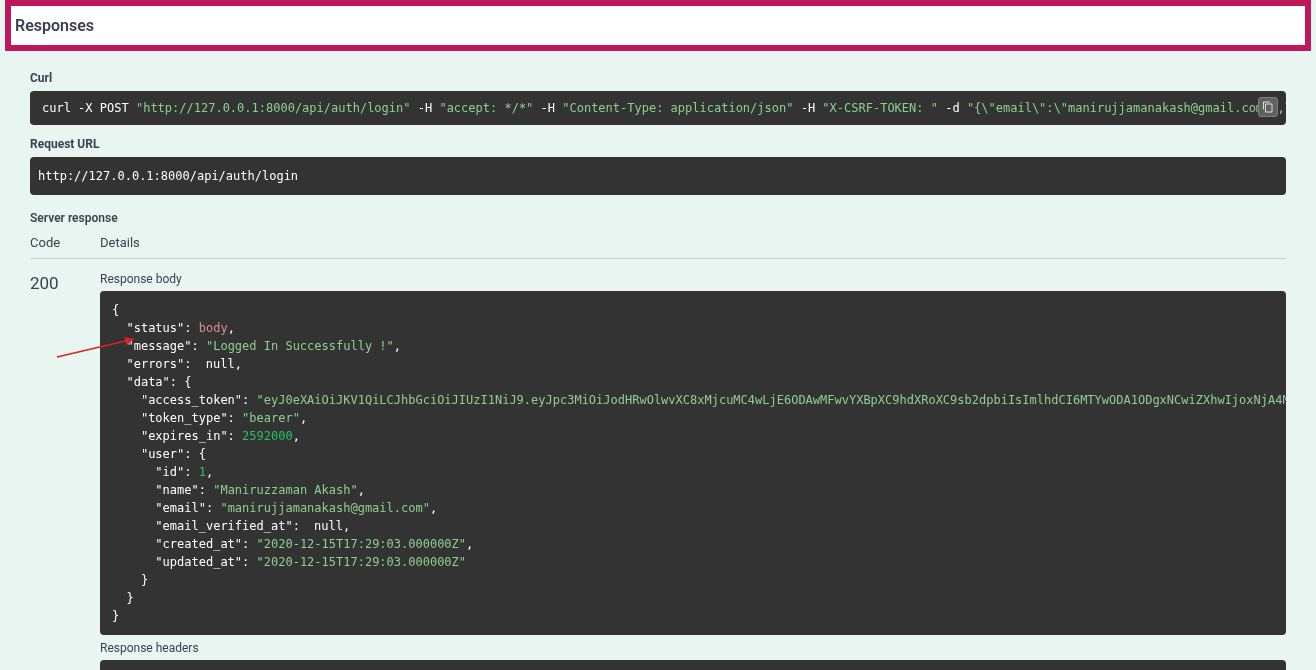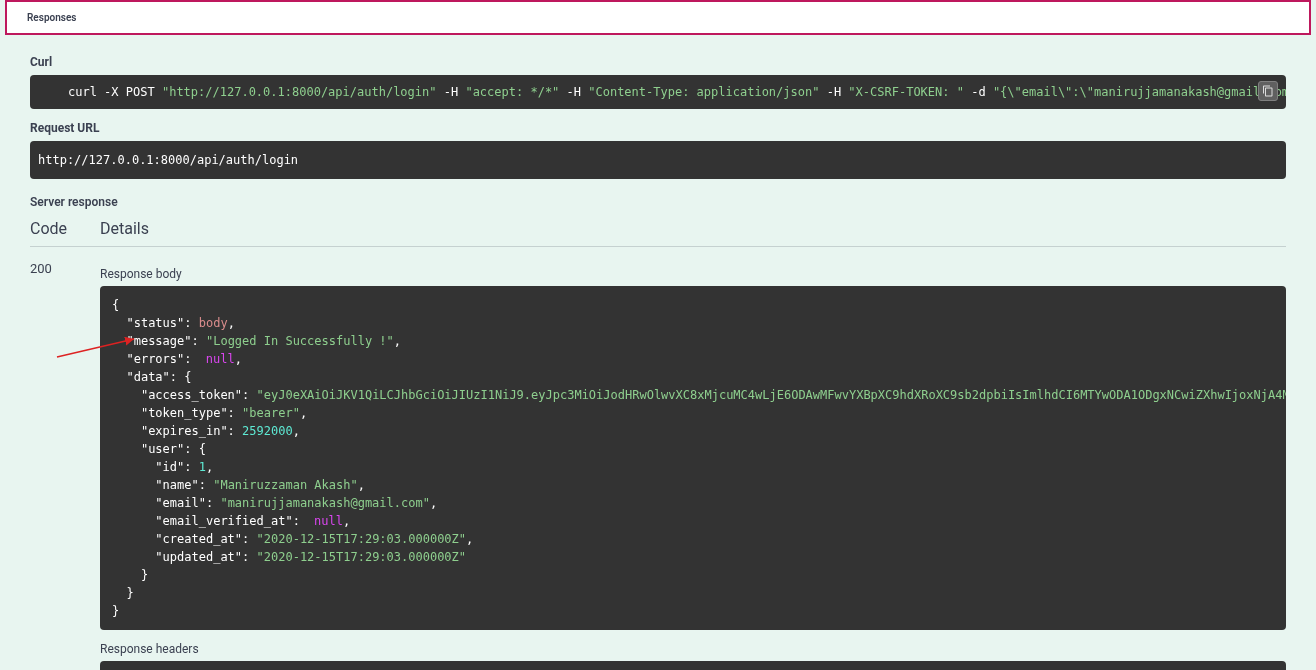--- a/index.html
+++ b/index.html
@@ -10,24 +10,24 @@
     font-size: 14px;
     width: 1316px;
     height: 670px;
     overflow: hidden;
   }
   .container {
     padding: 0;
   }
   .responses-header {
     background: #fff;
-    border: 2px solid #be185d;
-    padding: 10px 20px;
+    border: 6px solid #be185d;
+    padding: 10px 4px;
     font-weight: 600;
-    font-size: 10px;
+    font-size: 16px;
     color: #3b4151;
     margin: 0 5px;
   }
   .content {
     padding: 20px 30px 0 30px;
   }
   .label {
     font-size: 12px;
     color: #3b4151;
     font-weight: 700;
@@ -45,21 +45,21 @@
     line-height: 1.5;
     overflow: hidden;
   }
   .code-block.request-url {
     padding: 10px 8px;
     color: #fff;
   }
   .curl-line {
     white-space: nowrap;
   }
-  .curl-cmd { color: #fff; margin-left: 26px; }
+  .curl-cmd { color: #fff; }
   .curl-url { color: #8ecf8e; }
   .curl-flag { color: #fff; }
   .curl-header { color: #8ecf8e; }
   .curl-body { color: #8ecf8e; }
   .copy-btn {
     position: absolute;
     right: 8px;
     top: 6px;
     width: 20px;
     height: 20px;
@@ -74,48 +74,48 @@
   .copy-btn svg { width: 12px; height: 12px; fill: #ddd; }
   .server-response {
     font-size: 12px;
     color: #3b4151;
     font-weight: 600;
     margin-top: 16px;
     margin-bottom: 10px;
   }
   .table-header {
     display: flex;
-    font-size: 16px;
+    font-size: 13px;
     color: #3b4151;
     font-weight: 400;
     border-bottom: 1px solid rgba(59,65,81,0.2);
     padding-bottom: 8px;
     margin-bottom: 12px;
   }
   .col-code { width: 70px; }
   .col-details { flex: 1; }
   .response-row {
     display: flex;
     align-items: flex-start;
   }
   .status-code {
     width: 70px;
-    font-size: 13px;
+    font-size: 17px;
     color: #3b4151;
     padding-top: 2px;
   }
   .details-col {
     flex: 1;
     min-width: 0;
   }
   .section-label {
     font-size: 12px;
     color: #3b4151;
     margin-bottom: 5px;
-    margin-top: 8px;
+    margin-top: 1px;
   }
   .response-body {
     background: #333333;
     color: #fff;
     border-radius: 4px;
     padding: 10px 12px;
     font-family: "Consolas", "Monaco", monospace;
     font-size: 12px;
     line-height: 1.5;
     white-space: pre;
@@ -126,23 +126,23 @@
     color: #fff;
     border-radius: 4px;
     padding: 10px 12px;
     font-family: "Consolas", "Monaco", monospace;
     font-size: 12px;
     line-height: 1.5;
     white-space: pre;
   }
   .j-key { color: #fff; }
   .j-str { color: #8ecf8e; }
-  .j-num { color: #5eead4; }
+  .j-num { color: #22c55e; }
   .j-bool { color: #d98c8c; }
-  .j-null { color: #d946ef; padding-left: 7px; }
+  .j-null { color: #ffffff; padding-left: 7px; }
   .j-punc { color: #fff; }
   .arrow {
     position: absolute;
     left: 52px;
     top: 335px;
     pointer-events: none;
     z-index: 50;
   }
 </style>
 </head>
@@ -212,21 +212,21 @@
       <span class="j-key">"id"</span><span class="j-punc">:</span> <span class="j-num">1</span><span class="j-punc">,</span>
       <span class="j-key">"name"</span><span class="j-punc">:</span> <span class="j-str">"Maniruzzaman Akash"</span><span class="j-punc">,</span>
       <span class="j-key">"email"</span><span class="j-punc">:</span> <span class="j-str">"manirujjamanakash@gmail.com"</span><span class="j-punc">,</span>
       <span class="j-key">"email_verified_at"</span><span class="j-punc">:</span> <span class="j-null">null</span><span class="j-punc">,</span>
       <span class="j-key">"created_at"</span><span class="j-punc">:</span> <span class="j-str">"2020-12-15T17:29:03.000000Z"</span><span class="j-punc">,</span>
       <span class="j-key">"updated_at"</span><span class="j-punc">:</span> <span class="j-str">"2020-12-15T17:29:03.000000Z"</span>
     <span class="j-punc">}</span>
   <span class="j-punc">}</span>
 <span class="j-punc">}</span></div>
 
-        <div class="section-label" style="margin-top:12px">Response headers</div>
+        <div class="section-label" style="margin-top:6px">Response headers</div>
         <div class="response-headers" id="response-headers-block"> access-control-allow-origin: *
  cache-control: no-cache,private
  connection: close
  content-type: application/json
  date: Tue,15 Dec 2020 19:00:14 GMT,Tue,15 Dec 2020 19:00:14 GMT
  host: 127.0.0.1:8000
  x-powered-by: PHP/7.4.10
  x-ratelimit-limit: 60
  x-ratelimit-remaining: 59</div>
       </div>

